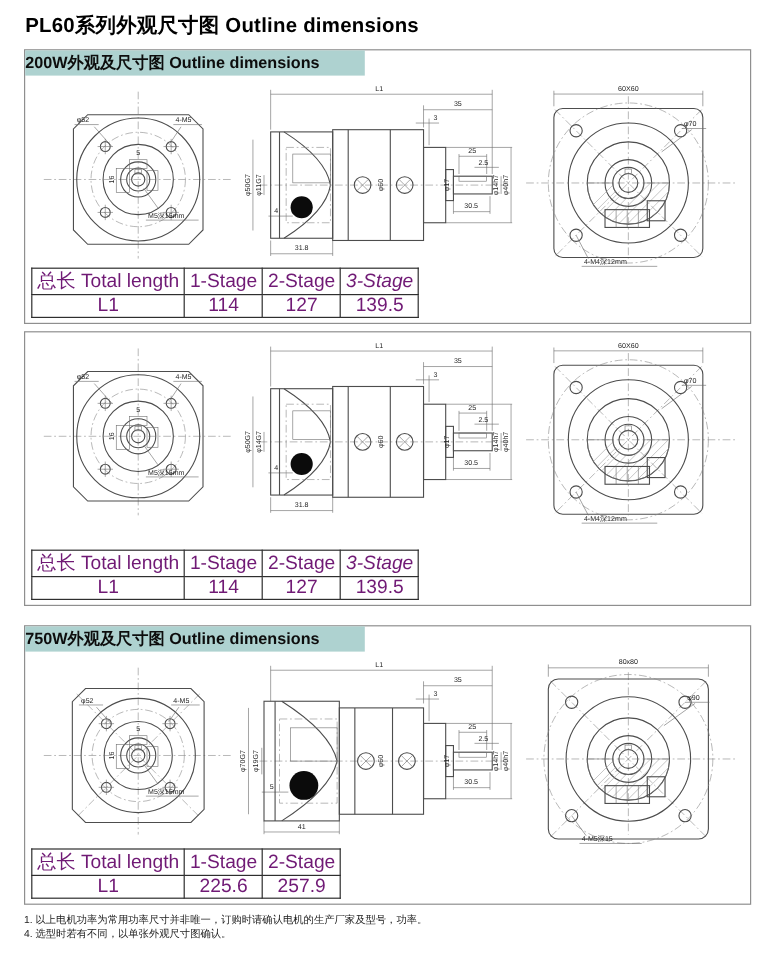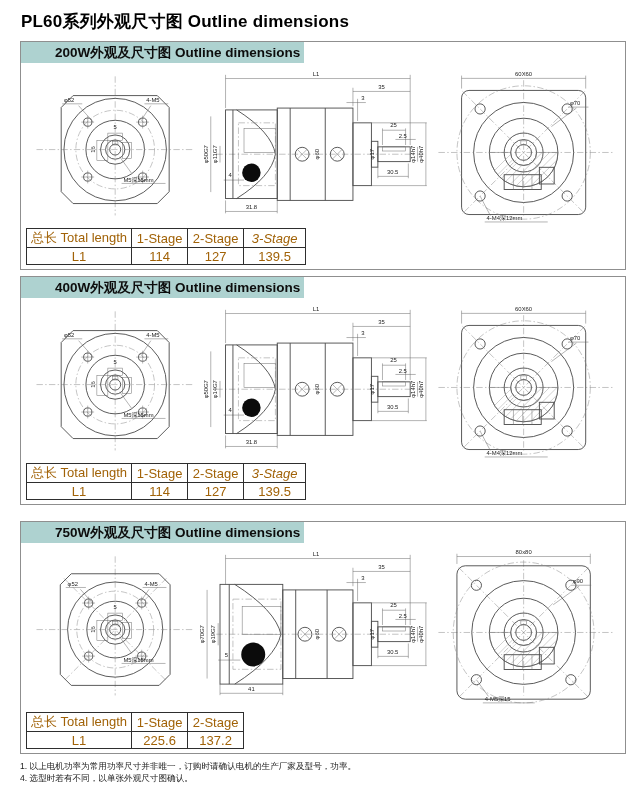--- a/index.html
+++ b/index.html
@@ -9,29 +9,29 @@
     font-family:"Liberation Sans", sans-serif; color:#111;
     overflow:hidden;
   }
   .page { padding:8px 14px 0 20px; }
   .doc-title { font-size:17px; font-weight:bold; letter-spacing:.2px; margin:2px 0 8px 1px; color:#000; }
   .section { border:1px solid #8f8f8f; margin-bottom:6px; position:relative; height:229px; background:#fff; }
   .section.last { height:233px;margin-top:16px; }
   .sec-header {
     width:283px; height:21px; line-height:21px;
     background:#aed2d0; color:#0d0d0d;
-    font-size:13.5px; font-weight:bold; padding-left:34px;
+    font-size:13.5px; font-weight:bold; 
     white-space:nowrap;
   }
   .draw-row { display:flex; align-items:flex-start; justify-content:space-between; padding:2px 4px 0 10px; }
   .dim-table { border-collapse:collapse; position:absolute; left:5px; bottom:4px; background:#fff; }
   .dim-table th, .dim-table td {
-    border:1px solid #2e2e2e; font-weight:normal; font-size:13px;
+    border:1px solid #2e2e2e; font-weight:normal; font-size:16px;
     height:17px; text-align:center; vertical-align:middle; padding:0 4px;
-    color:#a16207; white-space:nowrap;
+    color:#701a75; white-space:nowrap;
   }
   .dim-table .c0 { width:96px; } .dim-table .c1 { width:56px; }
   .dim-table .c2 { width:56px; } .dim-table .c3 { width:62px;font-style:italic; }
   .notes { margin-top:3px; font-size:8.6px; line-height:1.45; color:#1c1c1c; }
   .notes div { white-space:nowrap; }
   
   svg { display:block; }
   .ln { fill:none; stroke:#4d4d4d; stroke-width:1; }
   .lt { fill:none; stroke:#6f6f6f; stroke-width:.55; }
   .cl { fill:none; stroke:#8a8a8a; stroke-width:.55; stroke-dasharray:7 2.5 1.6 2.5; }
@@ -244,21 +244,20 @@
         <td>L1</td>
         <td>114</td>
         <td>127</td>
         <td>139.5</td>
       </tr>
     </tbody>
       </table>
   </div>
 
   <div class="section">
-    <div class="sec-header">400W外观及尺寸图 Outline dimensions</div>
     <div class="draw-row">
 
       <svg width="170" height="160" viewBox="0 0 180 162">
         <g>
           <line class="cl" x1="6" y1="86" x2="178" y2="86"></line>
             <line class="cl" x1="92" y1="6" x2="92" y2="158"></line>
         </g>
         <polygon class="ln" points="46,27 138,27 151,40 151,132 138,145 46,145 33,132 33,40"></polygon>
         <g>
           <circle class="ln" cx="92" cy="86" r="56"></circle>
@@ -641,21 +640,21 @@
     <table class="dim-table">
       <tbody>
           <tr>
         <th class="c0">总长 Total length</th>
         <th class="c1">1-Stage</th>
         <th class="c2">2-Stage</th>
       </tr>
       <tr>
         <td>L1</td>
         <td>225.6</td>
-        <td>137.2</td>
+        <td>257.9</td>
       </tr>
     </tbody>
       </table>
   </div>
 
   <div class="notes">
     <div>1. 以上电机功率为常用功率尺寸并非唯一，订购时请确认电机的生产厂家及型号，功率。</div>
     <div>4. 选型时若有不同，以单张外观尺寸图确认。</div>
   </div>
 

